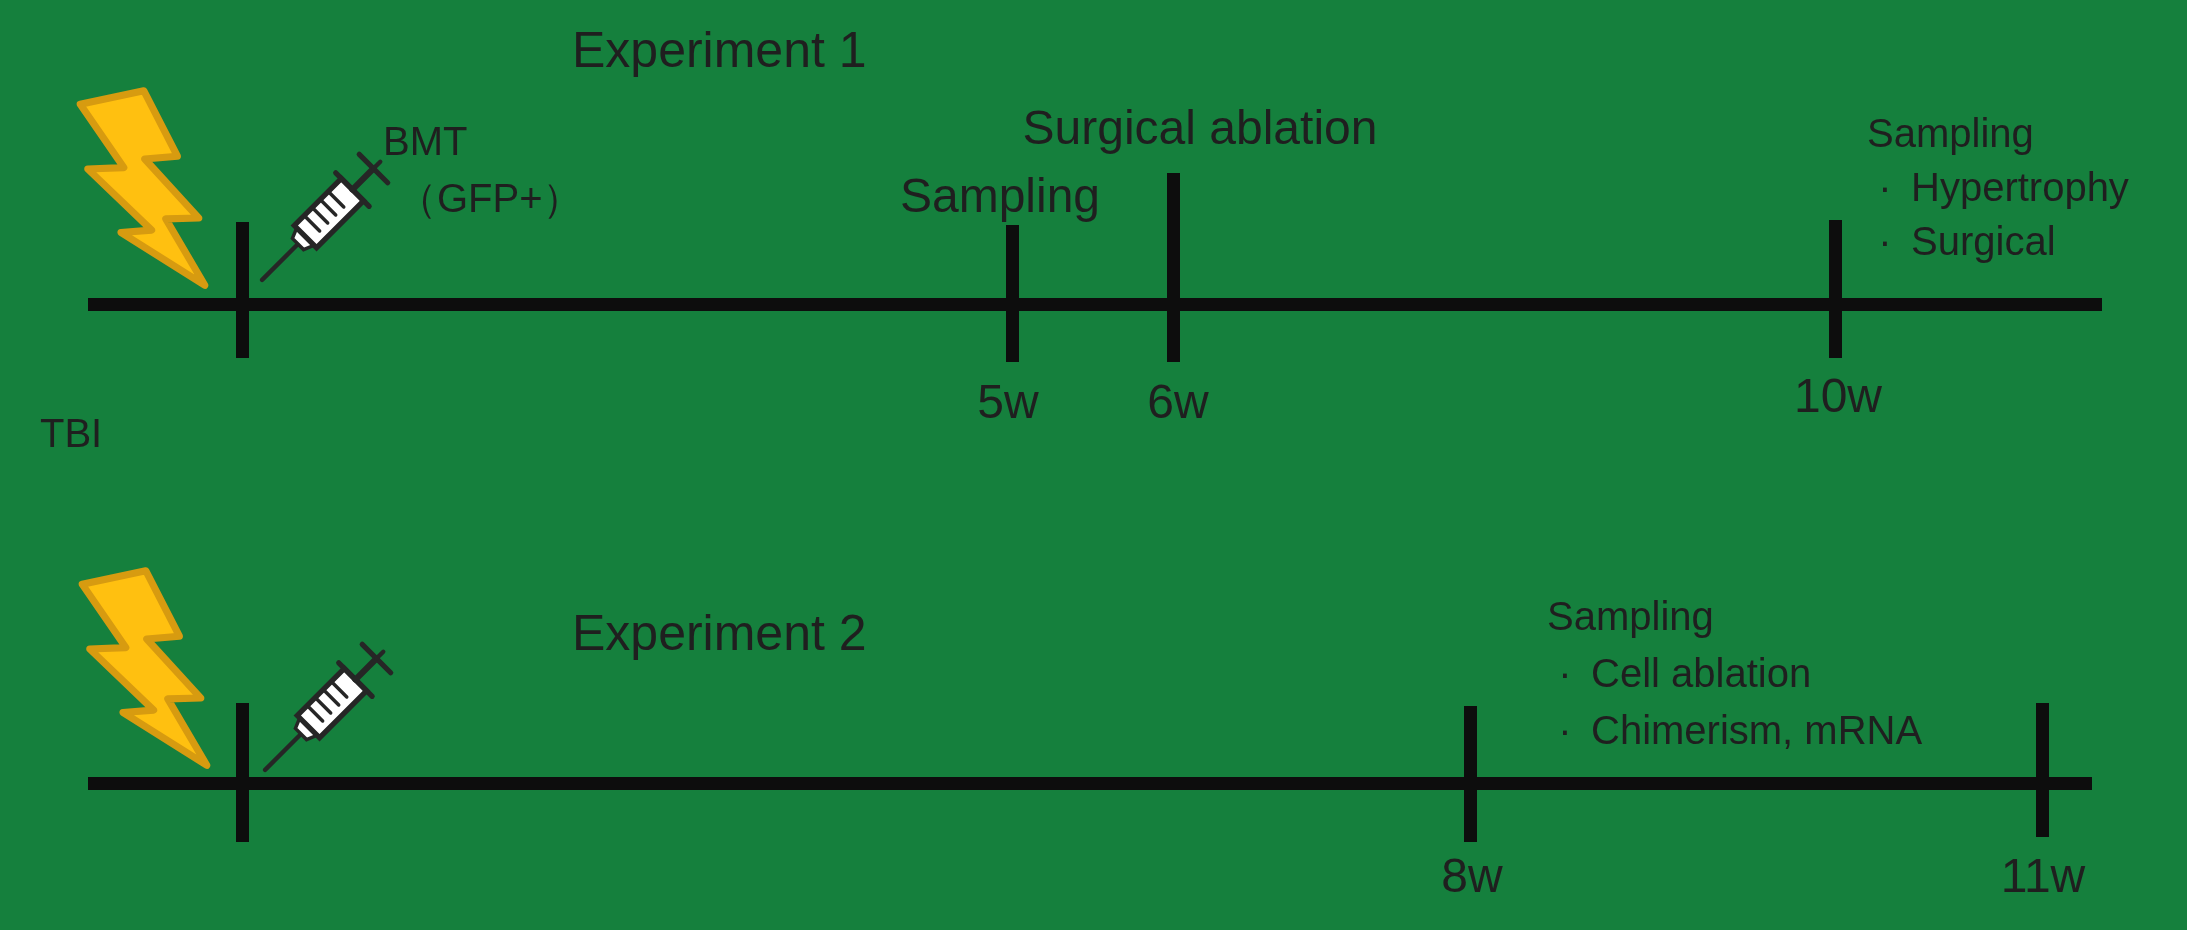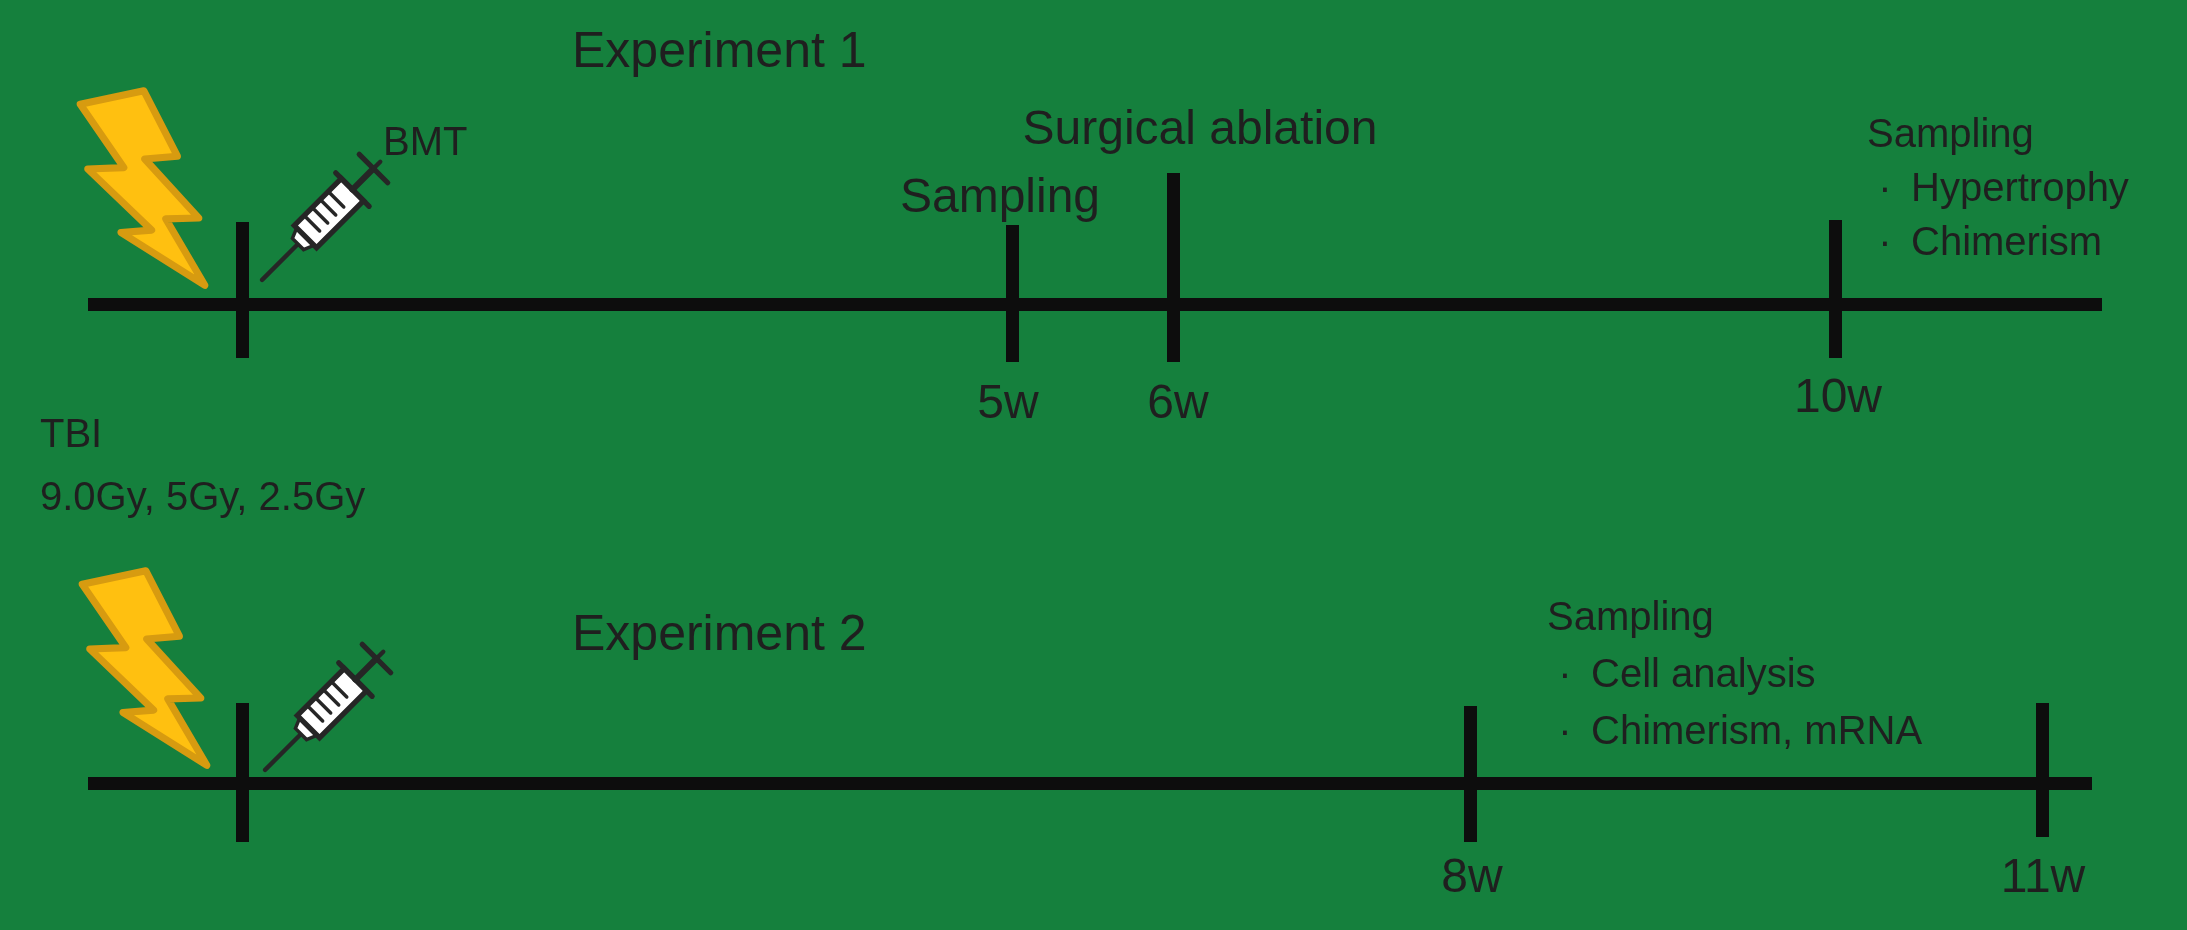--- a/index.html
+++ b/index.html
@@ -70,50 +70,50 @@
         <line x1="150" y1="73" x2="150" y2="127" stroke-width="6"></line>
         <line x1="150" y1="100" x2="184" y2="100" stroke-width="7"></line>
         <line x1="184" y1="77" x2="184" y2="123" stroke-width="6"></line>
         <line x1="184" y1="100" x2="195" y2="100" stroke-width="5"></line>
       </g>
     </svg>
   </div>
 
   <div class="block" style="left:383px;top:113px;line-height:57px;">
     <div class="row">BMT</div>
+    <div class="row" style="padding-left:14px;">（GFP+）</div>
   </div>
 
   <div class="lbl center" style="left:1200px;top:100px;text-align:right;">Surgical ablation</div>
   <div class="lbl center" style="left:1000px;top:168px;">Sampling</div>
 
   <div class="block" style="left:1867px;top:106px;line-height:54px;">
     <div class="row">Sampling</div>
     <div class="brow">
       <span class="bullet">·</span>
       <span class="btxt">Hypertrophy</span>
     </div>
     <div class="brow">
       <span class="bullet">·</span>
-      <span class="btxt">Chimerism</span>
+      <span class="btxt">Surgical</span>
     </div>
   </div>
 
   <div class="tline" style="left:88px;top:298px;width:2014px;"></div>
   <div class="tick" style="left:236px;top:222px;height:136px;"></div>
   <div class="tick" style="left:1006px;top:225px;height:137px;"></div>
   <div class="tick" style="left:1167px;top:173px;height:189px;"></div>
   <div class="tick" style="left:1829px;top:220px;height:138px;"></div>
 
   <div class="lbl center" style="left:1008px;top:374px;">5w</div>
   <div class="lbl center" style="left:1178px;top:374px;">6w</div>
   <div class="lbl center" style="left:1838px;top:368px;">10w</div>
 
   <div class="block" style="left:40px;top:402px;line-height:63px;">
     <div class="row">TBI</div>
-    <div class="row">9.0Gy, 5Gy, 2.5Gy</div>
   </div>
 
   <div class="lbl title" style="left:572px;top:605px;">Experiment 2</div>
 
   <div class="icon" style="left:80px;top:568px;width:137px;height:212px;">
     <svg width="137" height="212" viewBox="0 0 135 200">
       <g transform="rotate(-12 67 100)">
         <polygon points="86,0 22,0 51,70 16,64 65,136 35,132 105,200 81,128 113,134 73,66 105,70" fill="#FFC010" stroke="#D79B10" stroke-width="7" stroke-linejoin="round"></polygon>
       </g>
     </svg>
@@ -134,21 +134,21 @@
         <line x1="184" y1="77" x2="184" y2="123" stroke-width="6"></line>
         <line x1="184" y1="100" x2="195" y2="100" stroke-width="5"></line>
       </g>
     </svg>
   </div>
 
   <div class="block" style="left:1547px;top:588px;line-height:57px;">
     <div class="row">Sampling</div>
     <div class="brow">
       <span class="bullet">·</span>
-      <span class="btxt">Cell analysis</span>
+      <span class="btxt">Cell ablation</span>
     </div>
     <div class="brow">
       <span class="bullet">·</span>
       <span class="btxt">Chimerism, mRNA</span>
     </div>
   </div>
 
   <div class="tline" style="left:88px;top:777px;width:2004px;"></div>
   <div class="tick" style="left:236px;top:703px;height:139px;"></div>
   <div class="tick" style="left:1464px;top:706px;height:136px;"></div>

